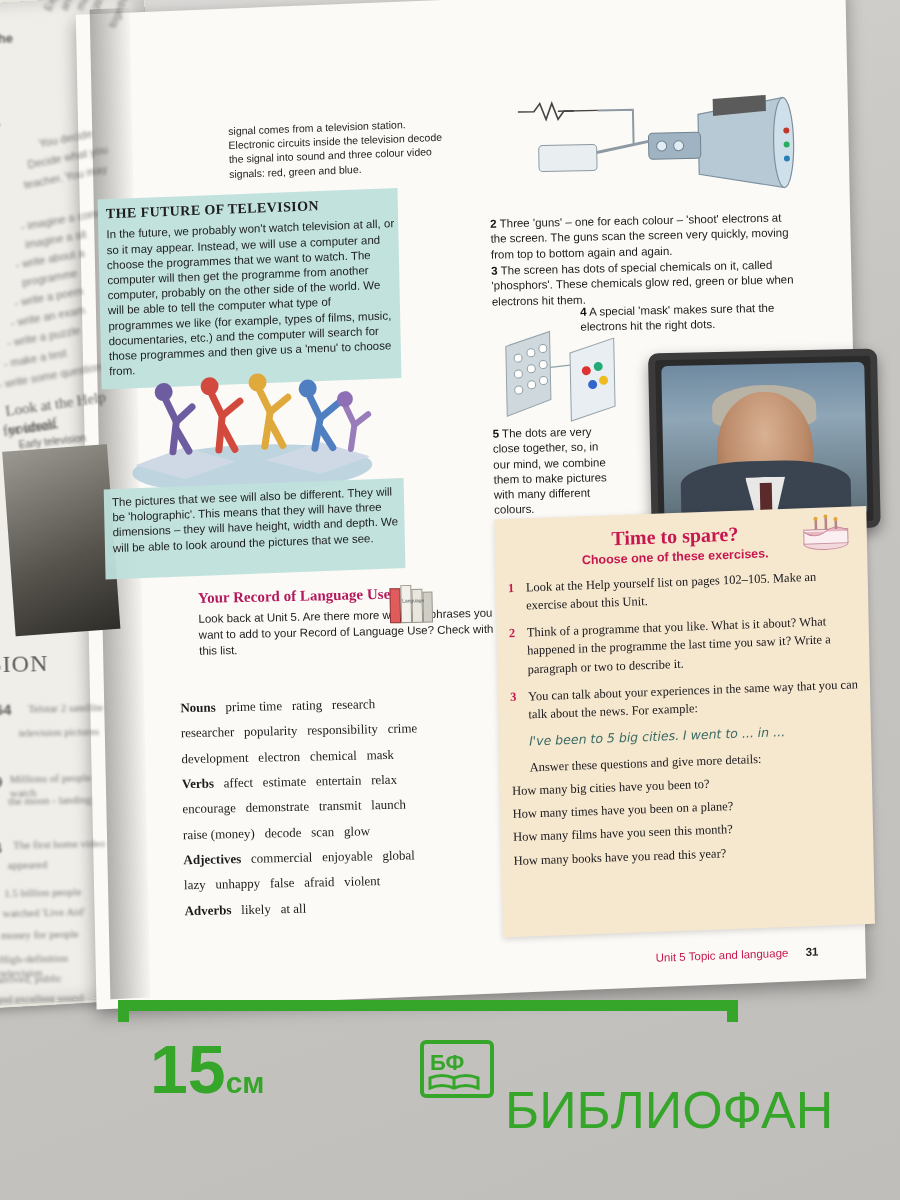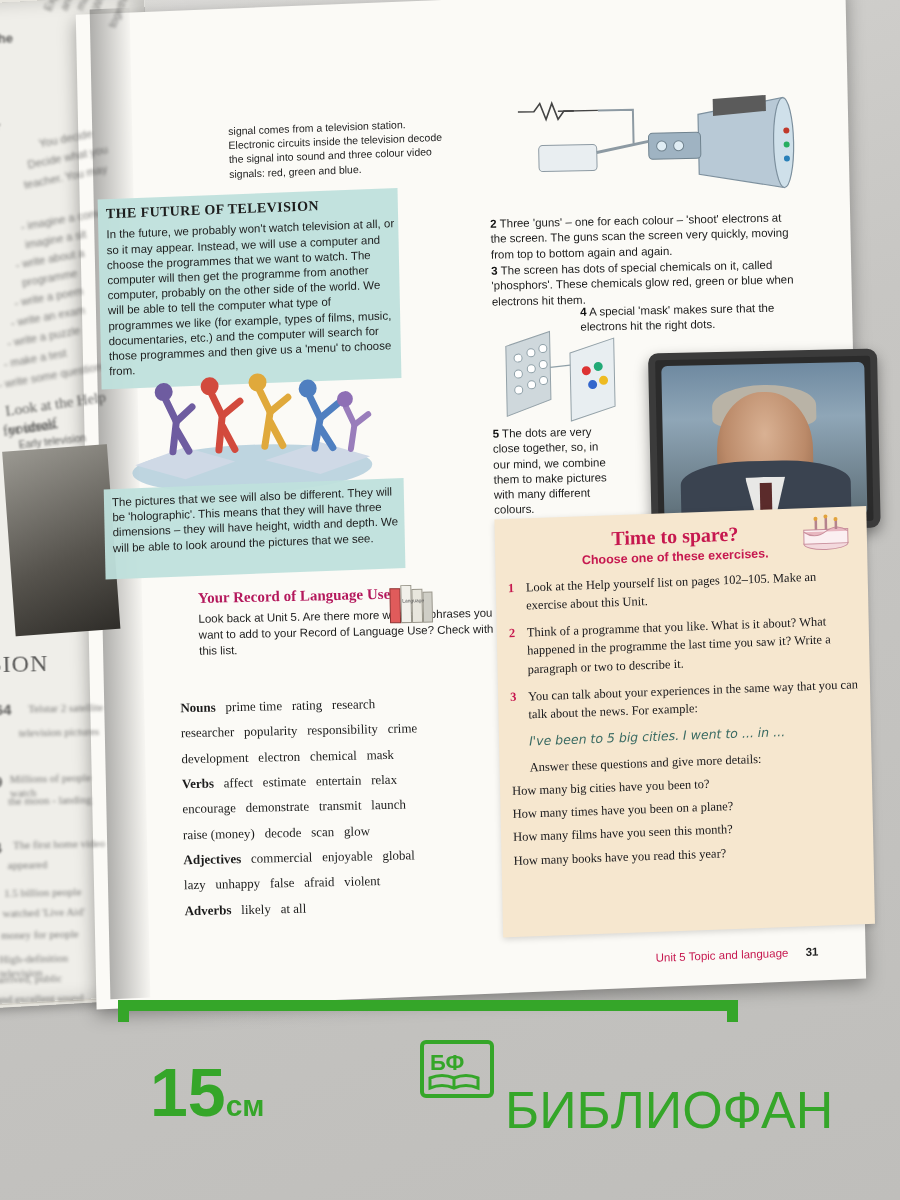--- a/index.html
+++ b/index.html
@@ -100,21 +100,21 @@
 
   .footer{position:absolute;left:560px;top:955px;font-size:11.5px;color:#c6184f;
     transform:skewY(-1deg);}
   .footer .pg{color:#222;font-weight:bold;margin-left:14px;}
 
   
   .ruler{position:absolute;left:118px;top:1000px;width:620px;height:22px;}
   .ruler .bar{position:absolute;left:0;top:0;width:620px;height:11px;background:#35a629;}
   .ruler .tickL{position:absolute;left:0;top:0;width:11px;height:22px;background:#35a629;}
   .ruler .tickR{position:absolute;right:0;top:0;width:11px;height:22px;background:#35a629;}
-  .cm{position:absolute;left:150px;top:1053px;color:#35a629;font-weight:bold;
+  .cm{position:absolute;left:150px;top:1030px;color:#35a629;font-weight:bold;
     font-size:68px;font-family:"Liberation Sans",sans-serif;letter-spacing:-2px;}
   .cm span{font-size:30px;letter-spacing:0;}
   .brand{position:absolute;left:430px;top:1080px;color:#35a629;font-weight:normal;font-size:52px;}
   .bf{position:absolute;left:420px;top:1040px;width:74px;height:58px;}
 </style>
 </head>
 <body>
 
 <div class="scene">
   <div class="desk-shadow"></div>

